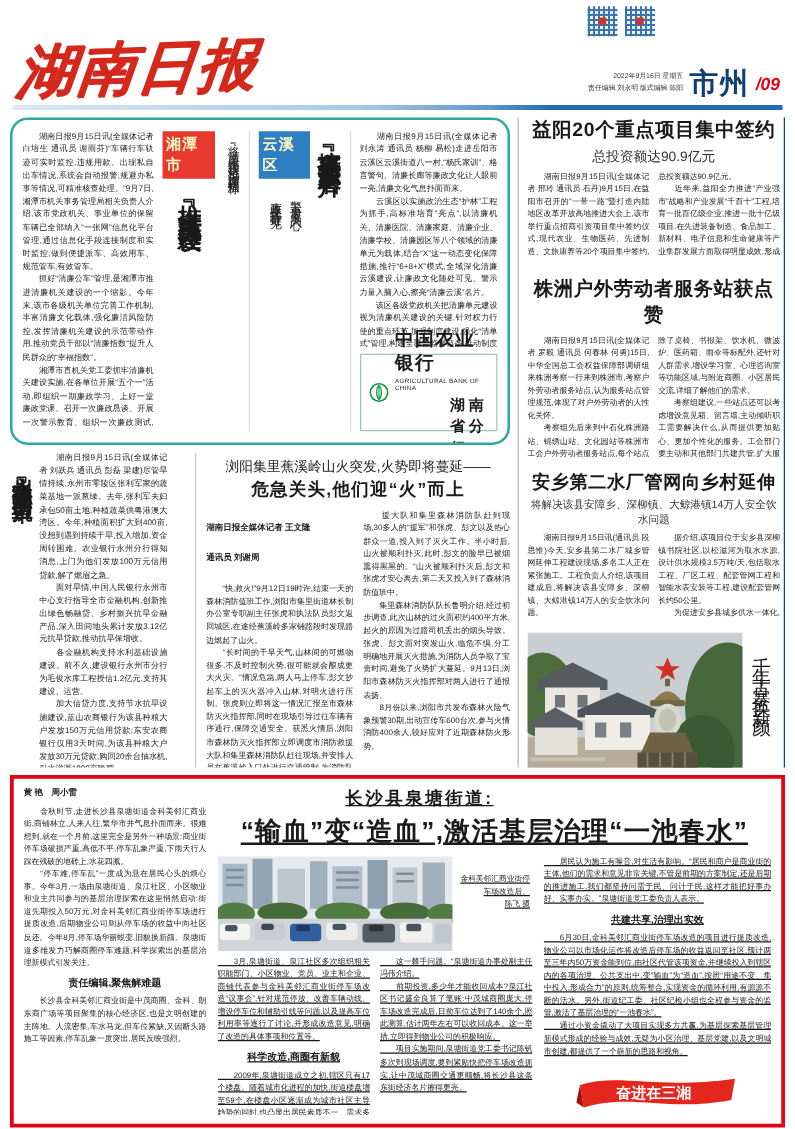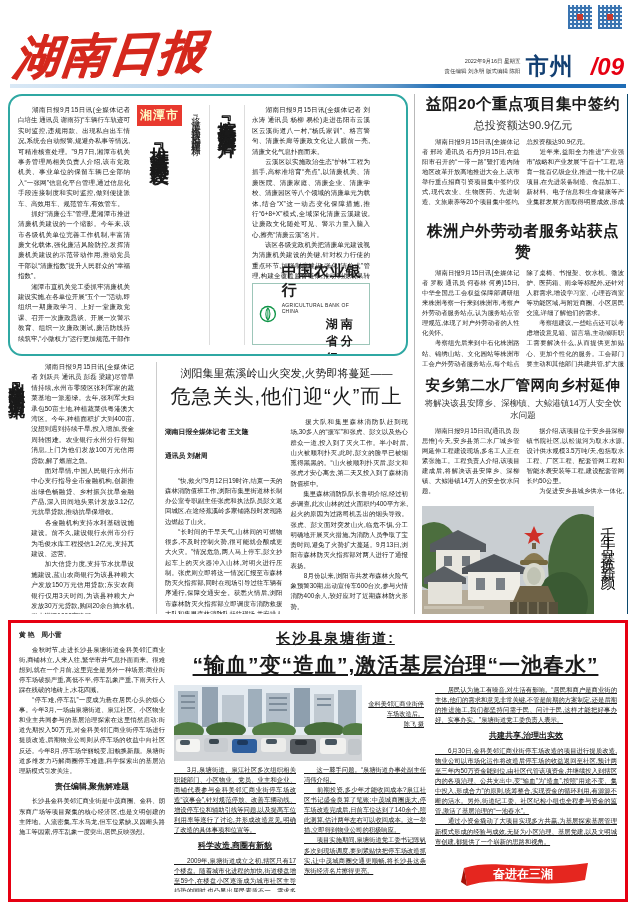--- a/index.html
+++ b/index.html
@@ -5,30 +5,30 @@
   * { margin:0; padding:0; box-sizing:border-box; }
   html,body { width:636px; height:903px; background:#fff; overflow:hidden;
     font-family:"Liberation Sans", sans-serif; color:#1a1a1a; }
   .page { width:636px; height:903px; padding:6px 8px; position:relative; }
 
   
   header { height:76px; display:flex; justify-content:space-between; align-items:flex-end; padding:2px 4px 0 6px; }
   .logo { font-family:"DejaVu Serif", serif; font-style:italic; font-weight:bold;
     font-size:46px; color:#d5281d; transform:skewX(-8deg) rotate(-2deg);
     letter-spacing:2px; text-shadow:1px 1px 0 #d5281d; line-height:1.2; }
-  .mast-right { display:flex; flex-direction:column; align-items:flex-end; gap:22px; }
+  .mast-right { display:flex; flex-direction:column; align-items:flex-start; gap:22px; }
   .qr-row { display:flex; gap:6px; margin-right:2px; }
   .qr { width:24px; height:24px; position:relative;
     background-image:repeating-linear-gradient(0deg,#3a74b1 0 2px,rgba(255,255,255,0) 2px 4px),
                      repeating-linear-gradient(90deg,#3a74b1 0 2px,#eef4fa 2px 4px); }
   .qr::after { content:''; position:absolute; inset:9px; background:#c9392e; }
   .date-row { display:flex; align-items:center; gap:5px; }
   .date-block { text-align:right; font-size:5.5px; color:#333; line-height:1.7; }
   .section { font-size:23px; font-weight:bold; color:#123f72; letter-spacing:1px; }
-  .pageno { font-size:24px; font-weight:bold; color:#e60012; font-style:italic;margin-left:12px; }
+  .pageno { font-size:14px; font-weight:bold; color:#e60012; font-style:italic; }
   .blue-rule { height:4px; margin:2px 2px 6px 2px;
     background:linear-gradient(90deg,#d9e8f5 0%,#a8c9e6 45%,#5f97c8 62%,#1f6cb5 70%,#1f6cb5 100%); }
 
   
   .top-area { display:flex; height:520px; }
   .left-main { width:400px; display:flex; flex-direction:column; }
   .right-rail { flex:1; border-left:1px solid #b9b9b9; border-right:1px solid #0c4a6e;
     margin-left:6px; padding:0 3px 0 7px; display:flex; flex-direction:column; overflow:hidden; }
 
   
@@ -54,21 +54,21 @@
   .bank-txt .en { font-size:5px; color:#222; letter-spacing:.3px; margin:2px 0; }
   .bank-txt .br { font-family:"Liberation Serif", serif; font-weight:bold; font-size:12px; letter-spacing:3px;margin-left:44px; }
 
   
   .mid-band { height:252px; display:flex; margin-top:6px; }
   .yz { display:flex; gap:6px; width:126px; }
   .yz .vhead { font-size:16.5px; padding-top:6px; }
   .yz-body { flex:1; }
   .fire { flex:1; border-left:1px solid #ccc; margin-left:22px; padding-left:8px; display:flex; flex-direction:column;justify-content:flex-end; }
   .kicker { text-align:center; font-size:11px; color:#222; margin:4px 0 2px; }
-  .fire-head { text-align:center; font-size:20px; font-weight:normal; letter-spacing:1px; margin-bottom:7px; }
+  .fire-head { text-align:center; font-size:14px; font-weight:bold; letter-spacing:1px; margin-bottom:7px; }
   .fire-cols { flex:1; display:flex; gap:8px; overflow:hidden; }
   .fcol { flex:1; font-size:6.4px; line-height:1.6; text-align:justify; white-space:pre-line; }
   .byline { font-size:6.8px; font-weight:bold; margin-bottom:3px; }
 
   
   .rr-art { margin-bottom:6px; }
   .rr-head { text-align:center; font-weight:bold; font-size:15.5px; letter-spacing:.5px; }
   .rr-sub { text-align:center; font-size:11px; color:#333; margin:3px 0 4px; }
   .rr-sub.small { font-size:8.5px; }
   .rr-body { column-count:2; column-gap:7px; font-size:6.3px; line-height:1.6;
@@ -132,20 +132,27 @@
 　　抓好“清廉公车”管理,是湘潭市推进清廉机关建设的一个缩影。今年来,该市各级机关单位完善工作机制,丰富清廉文化载体,强化廉洁风险防控,发挥清廉机关建设的示范带动作用,推动党员干部以“清廉指数”提升人民群众的“幸福指数”。
 　　湘潭市直机关党工委抓牢清廉机关建设实施,在各单位开展“五个一”活动,即组织一期廉政学习、上好一堂廉政党课、召开一次廉政恳谈、开展一次警示教育、组织一次廉政测试,廉洁防线持续筑牢,“小微权力”运行更加规范,干部作风持续向好,以清廉机关建设带动清廉湘潭建设不断走深走实。</div>
 
         <div class="group-col">
           <span class="region red">湘潭市</span>
           <div class="vhead">推进『清廉机关』建设</div>
         </div>
         <div class="vsub">将『清廉』作为模范机关创建硬指标</div>
 
         <div class="bgroup">
+          <div class="group-col">
+            <span class="region blue">云溪区</span>
+            <div class="vsub-pair">
+              <div class="vsub">廉政文化随处可见</div>
+              <div class="vsub">警示力量入脑入心</div>
+            </div>
+          </div>
           <div class="vhead">擦亮『清廉云溪』名片</div>
         </div>
 
         <div class="colC">
           <div class="vbody">　　湖南日报9月15日讯(全媒体记者 刘永涛 通讯员 杨柳 易松)走进岳阳市云溪区云溪街道八一村,“杨氏家训”、格言警句、清廉长廊等廉政文化让人眼前一亮,清廉文化气息扑面而来。
 　　云溪区以实施政治生态“护林”工程为抓手,高标准培育“亮点”,以清廉机关、清廉医院、清廉家庭、清廉企业、清廉学校、清廉园区等八个领域的清廉单元为载体,结合“X”这一动态变化保障措施,推行“6+8+X”模式,全域深化清廉云溪建设,让廉政文化随处可见、警示力量入脑入心,擦亮“清廉云溪”名片。
 　　该区各级党政机关把清廉单元建设视为清廉机关建设的关键,针对权力行使的重点环节,加强制度建设,强化“清单式”管理,构建全覆盖监督链条,推动制度成果转化为治理效能,从根本上防范权力滥用。一批特色阵地把清廉价值理念融入村规民约,校园风清气正、学风清朗的良好教育生态持续形成,全力维护民众的健康保障权益。</div>
           <div class="bank-ad">
             <svg width="26" height="26" viewBox="0 0 26 26">
               <circle cx="13" cy="13" r="12" fill="#0f9447"></circle>

